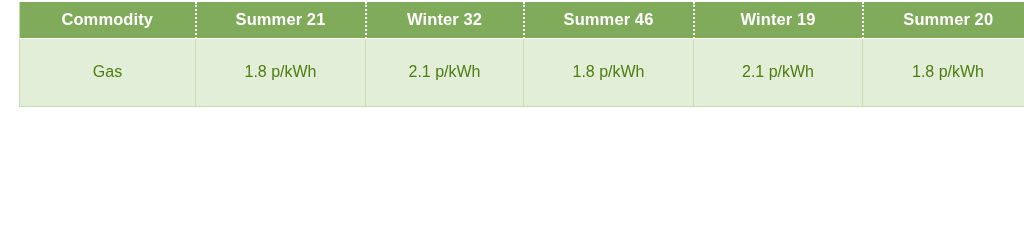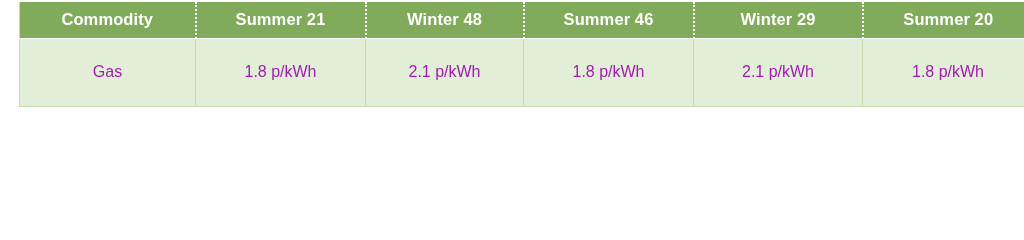--- a/index.html
+++ b/index.html
@@ -72,21 +72,21 @@
   tbody tr.row-alt td.data-cell {
     background: #e3eed9;
   }
   tbody tr.row-plain td.data-cell {
     background: #ffffff;
   }
 
   tbody td.data-cell {
     font-size: 16px;
     font-weight: normal;
-    color: #a21caf;
+    color: #4d7c0f;
     border-right: 1.5px solid #c6ddb0;
     border-bottom: 1.5px solid #c6ddb0;
     height: 34px;
     margin-left: 12px;
   }
   tbody td.data-cell:last-child {
     border-right: 1.5px solid #c6ddb0;
   }
 
   
@@ -113,23 +113,23 @@
       <col class="col-d0">
       <col class="col-d1">
       <col class="col-d2">
       <col class="col-d3">
       <col class="col-d4">
     </colgroup>
     <thead>
       <tr class="header-row">
         <th class="header-cell first-col">Commodity</th>
         <th class="header-cell">Summer 21</th>
-        <th class="header-cell">Winter 48</th>
+        <th class="header-cell">Winter 32</th>
         <th class="header-cell">Summer 46</th>
-        <th class="header-cell">Winter 29</th>
+        <th class="header-cell">Winter 19</th>
         <th class="header-cell">Summer 20</th>
       </tr>
     </thead>
     <tbody>
       <tr class="data-row row-alt">
         <td class="data-cell">Gas</td>
         <td class="data-cell">1.8 p/kWh</td>
         <td class="data-cell">2.1 p/kWh</td>
         <td class="data-cell">1.8 p/kWh</td>
         <td class="data-cell">2.1 p/kWh</td>

